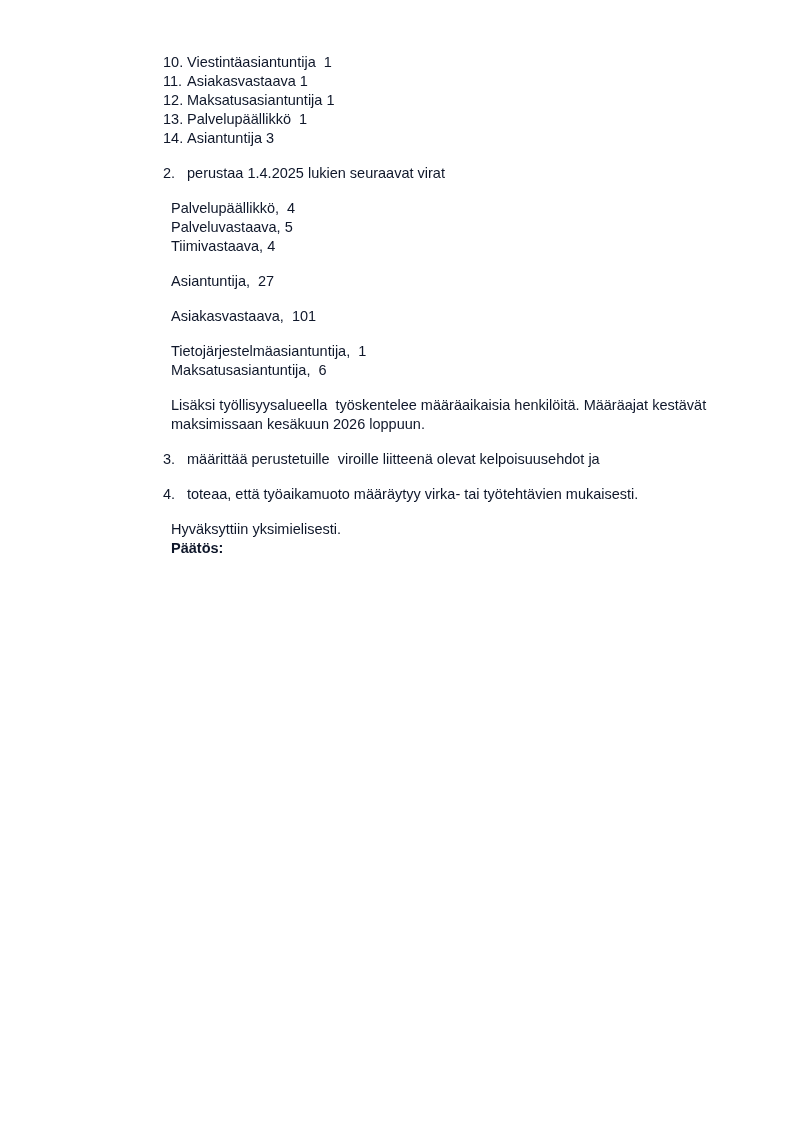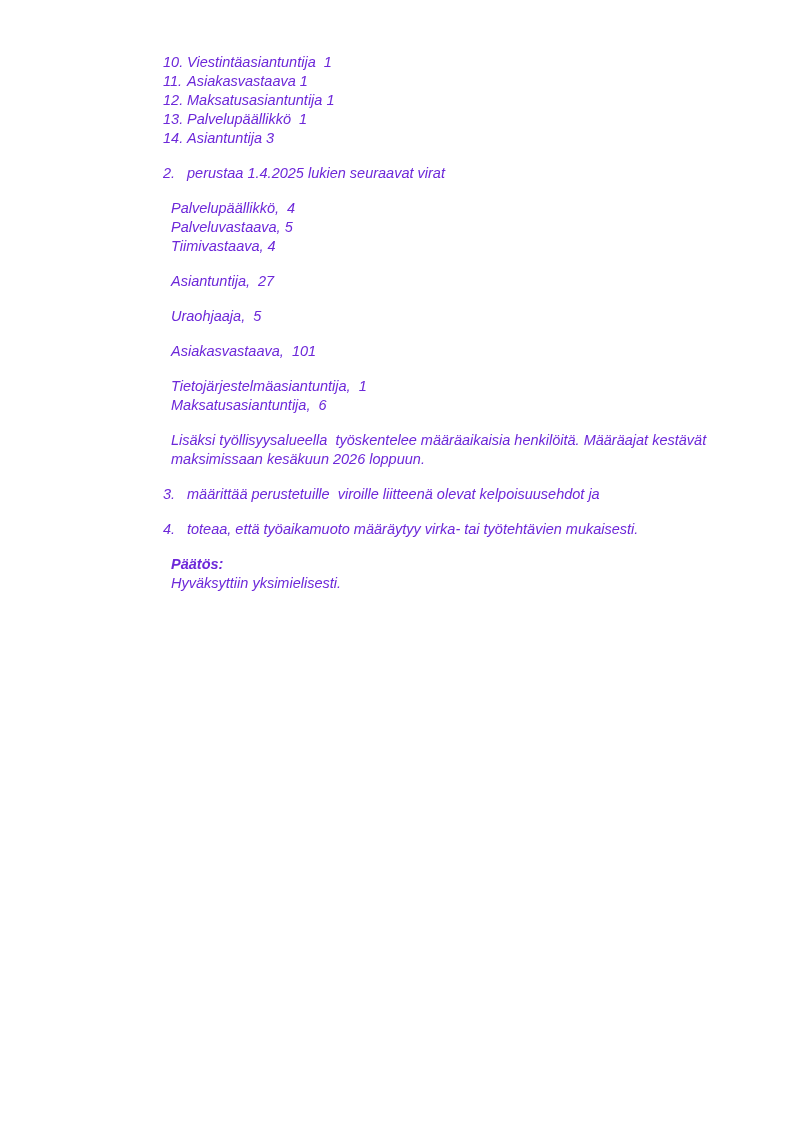--- a/index.html
+++ b/index.html
@@ -9,22 +9,21 @@
   }
   .page {
     position: relative;
     width: 736px;
     height: 1122px;
     background: #ffffff;
     overflow: hidden;
     font-family: "Liberation Sans", sans-serif;
     font-size: 14.5px;
     line-height: 19px;
-    color: #6d28d9;
-    font-style: italic;
+    color: #0f172a;
     -webkit-font-smoothing: antialiased;
   }
   .content {
     position: absolute;
     left: 163px;
     top: 53px;
     width: 560px;
   }
   .block {
     margin: 0 0 16px 0;
@@ -91,21 +90,20 @@
       <div class="line">Palvelupäällikkö,  4</div>
       <div class="line">Palveluvastaava, 5</div>
       <div class="line">Tiimivastaava, 4</div>
     </div>
 
     <div class="block">
       <div class="line">Asiantuntija,  27</div>
     </div>
 
     <div class="block">
-      <div class="line">Uraohjaaja,  5</div>
     </div>
 
     <div class="block">
       <div class="line">Asiakasvastaava,  101</div>
     </div>
 
     <div class="block">
       <div class="line">Tietojärjestelmäasiantuntija,  1</div>
       <div class="line">Maksatusasiantuntija,  6</div>
     </div>
@@ -119,18 +117,18 @@
       <span class="num">3.</span>
       <span class="txt">määrittää perustetuille  viroille liitteenä olevat kelpoisuusehdot ja</span>
     </div>
 
     <div class="block li">
       <span class="num">4.</span>
       <span class="txt">toteaa, että työaikamuoto määräytyy virka- tai työtehtävien mukaisesti.</span>
     </div>
 
     <div class="block">
+      <div class="line">Hyväksyttiin yksimielisesti.</div>
       <div class="line bold">Päätös:</div>
-      <div class="line">Hyväksyttiin yksimielisesti.</div>
     </div>
 
   </div>
 </div>
 
 </body></html>

